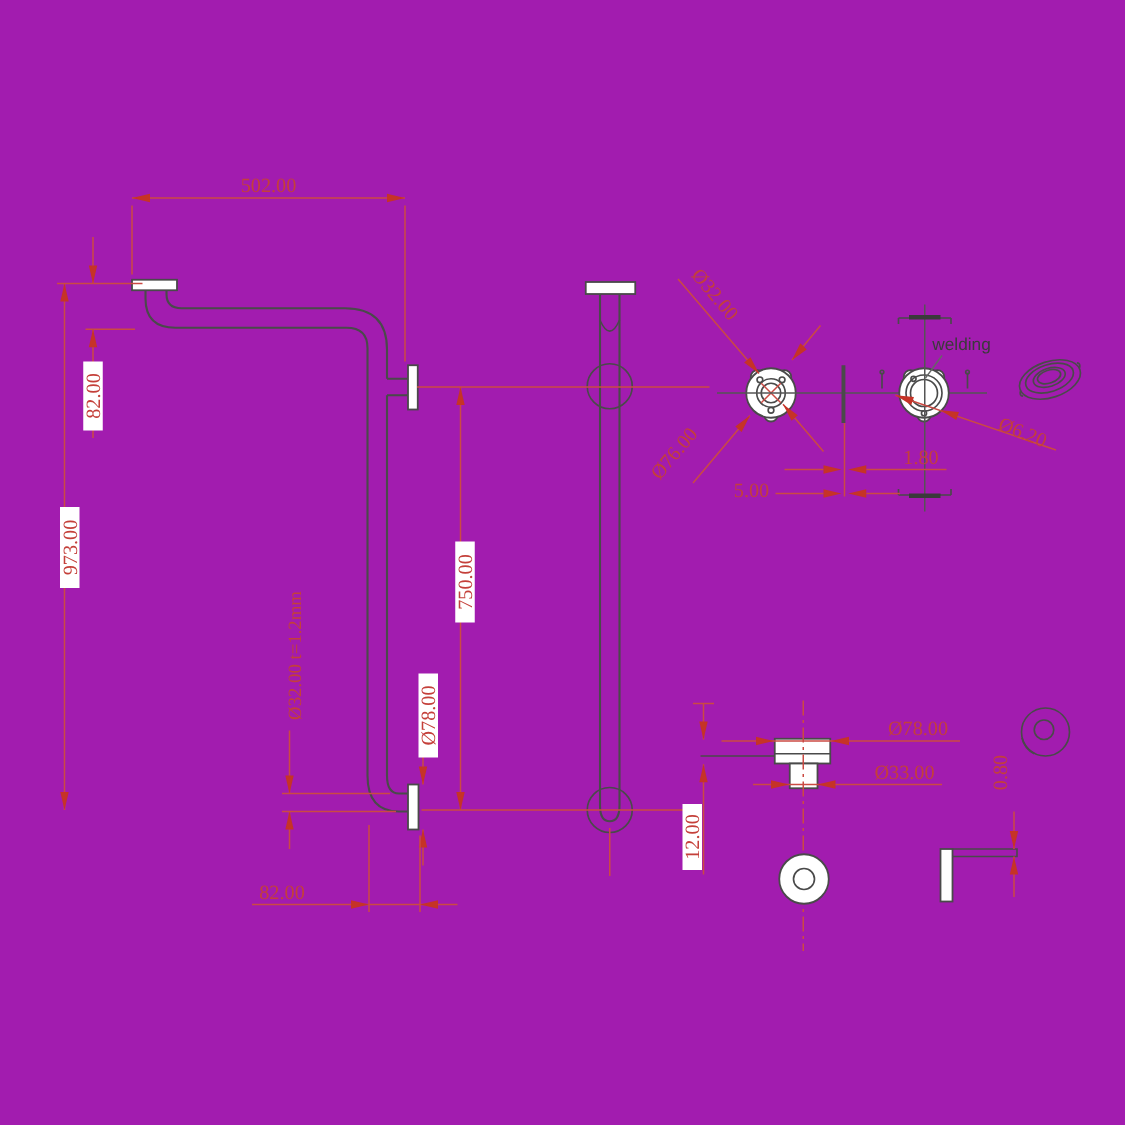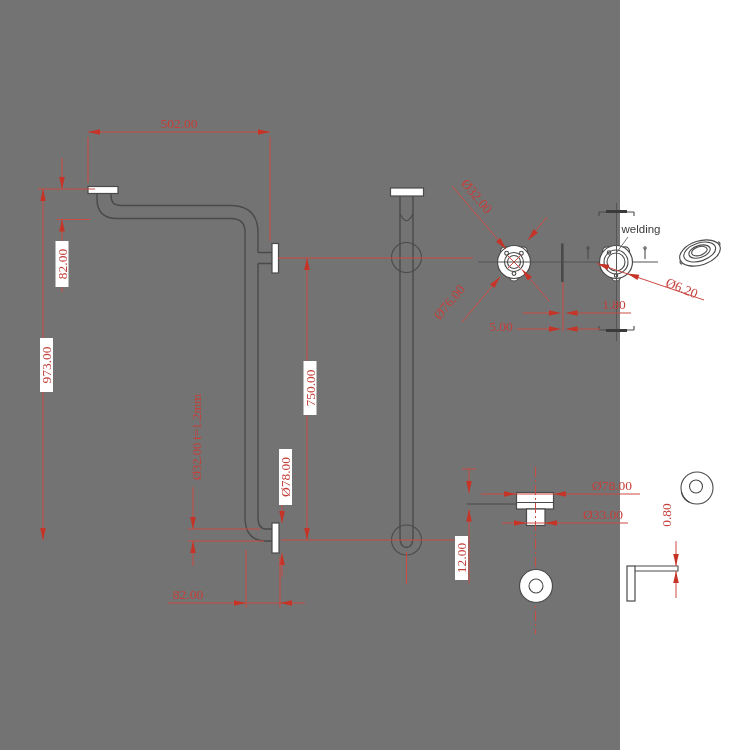--- a/index.html
+++ b/index.html
@@ -1,16 +1,16 @@
 <!DOCTYPE html>
 <html><head>
 <meta charset="utf-8">
 <style>
   html,body{margin:0;padding:0;background:#fff;}
-  .canvas{width:620px;height:750px;position:relative;background:#737373;font-family:"Liberation Serif",serif;}
+  .canvas{width:750px;height:750px;position:relative;background:#a21caf;font-family:"Liberation Serif",serif;}
   svg{display:block;}
   text{font-family:"Liberation Serif",serif;}
   .dimtext{fill:#c4403a;font-size:13.5px;}
   .dimtext-sm{fill:#c4403a;font-size:12.5px;}
   .blktext{fill:#3a3a3a;font-family:"Liberation Sans",sans-serif;font-size:11.5px;}
   .redline{stroke:#cb4a43;stroke-width:1;fill:none;}
   .redarrow{fill:#c63327;stroke:none;}
   .blk{stroke:#4a4a4a;stroke-width:1.4;fill:none;}
   .blkthin{stroke:#4a4a4a;stroke-width:1.1;fill:none;}
   .blkfill{stroke:#4a4a4a;stroke-width:1.2;fill:#ffffff;}

